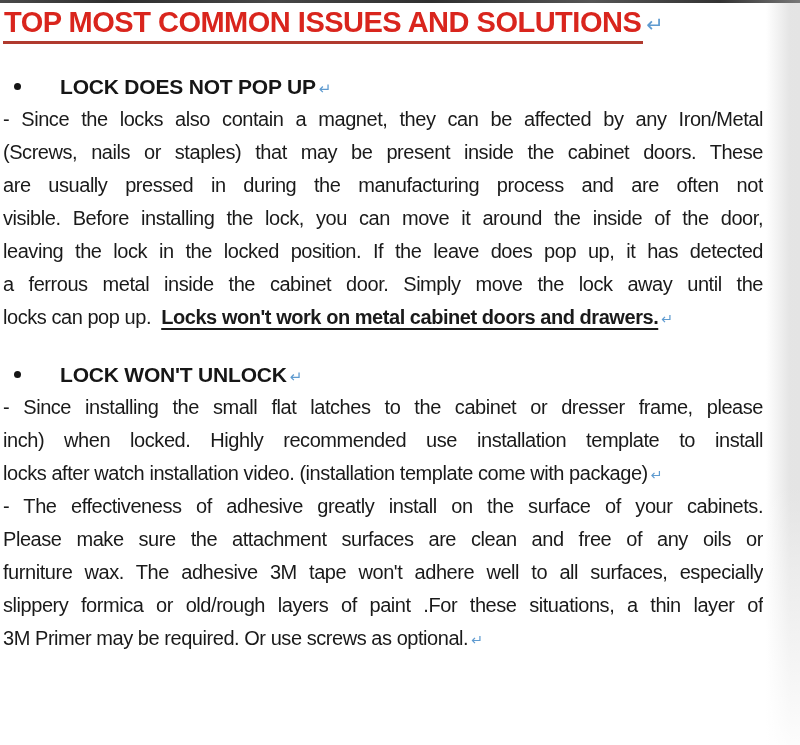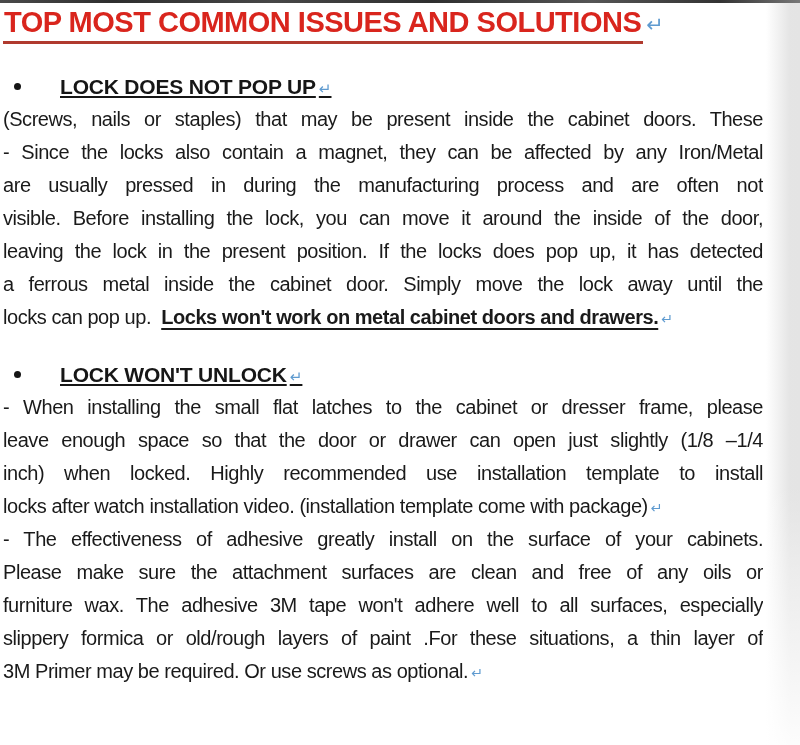--- a/index.html
+++ b/index.html
@@ -78,21 +78,20 @@
     margin-left: 11px;
     margin-right: 39px;
   }
   h2 {
     margin: 0;
     font-size: 21px;
     font-weight: 700;
     letter-spacing: -0.2px;
     white-space: nowrap;
     color: #161616;
-    text-decoration: underline;
   }
   .para {
     font-size: 20px;
     line-height: 33px;
     letter-spacing: -0.45px;
     color: #1a1a1a;
   }
   .line {
     text-align: justify;
     text-align-last: justify;
@@ -120,38 +119,37 @@
   <div class="content">
 
     <h1><span class="title-text">TOP MOST COMMON ISSUES AND SOLUTIONS</span><span class="cr">↵</span></h1>
 
     <section class="section">
       <div class="heading-row">
         <span class="bullet"></span>
         <h2><span>LOCK DOES NOT POP UP</span><span class="cr">↵</span></h2>
       </div>
       <div class="para">
+        <div class="line">- Since the locks also contain a magnet, they can be affected by any Iron/Metal</div>
         <div class="line">(Screws, nails or staples) that may be present inside the cabinet doors. These</div>
-        <div class="line">- Since the locks also contain a magnet, they can be affected by any Iron/Metal</div>
         <div class="line">are usually pressed in during the manufacturing process and are often not</div>
         <div class="line">visible. Before installing the lock, you can move it around the inside of the door,</div>
-        <div class="line">leaving the lock in the present position. If the locks does pop up, it has detected</div>
+        <div class="line">leaving the lock in the locked position. If the leave does pop up, it has detected</div>
         <div class="line">a ferrous metal inside the cabinet door. Simply move the lock away until the</div>
         <div class="line line-last"><span>locks can pop up.&nbsp; </span><span class="em">Locks won't work on metal cabinet doors and drawers.</span><span class="cr">↵</span></div>
       </div>
     </section>
 
     <section class="section">
       <div class="heading-row">
         <span class="bullet"></span>
         <h2><span>LOCK WON'T UNLOCK</span><span class="cr">↵</span></h2>
       </div>
       <div class="para">
-        <div class="line">- When installing the small flat latches to the cabinet or dresser frame, please</div>
-        <div class="line">leave enough space so that the door or drawer can open just slightly (1/8 –1/4</div>
+        <div class="line">- Since installing the small flat latches to the cabinet or dresser frame, please</div>
         <div class="line">inch) when locked. Highly recommended use installation template to install</div>
         <div class="line line-last"><span>locks after watch installation video. (installation template come with package)</span><span class="cr">↵</span></div>
       </div>
     </section>
 
     <section class="section">
       <div class="para">
         <div class="line">- The effectiveness of adhesive greatly install on the surface of your cabinets.</div>
         <div class="line">Please make sure the attachment surfaces are clean and free of any oils or</div>
         <div class="line">furniture wax. The adhesive 3M tape won't adhere well to all surfaces, especially</div>

